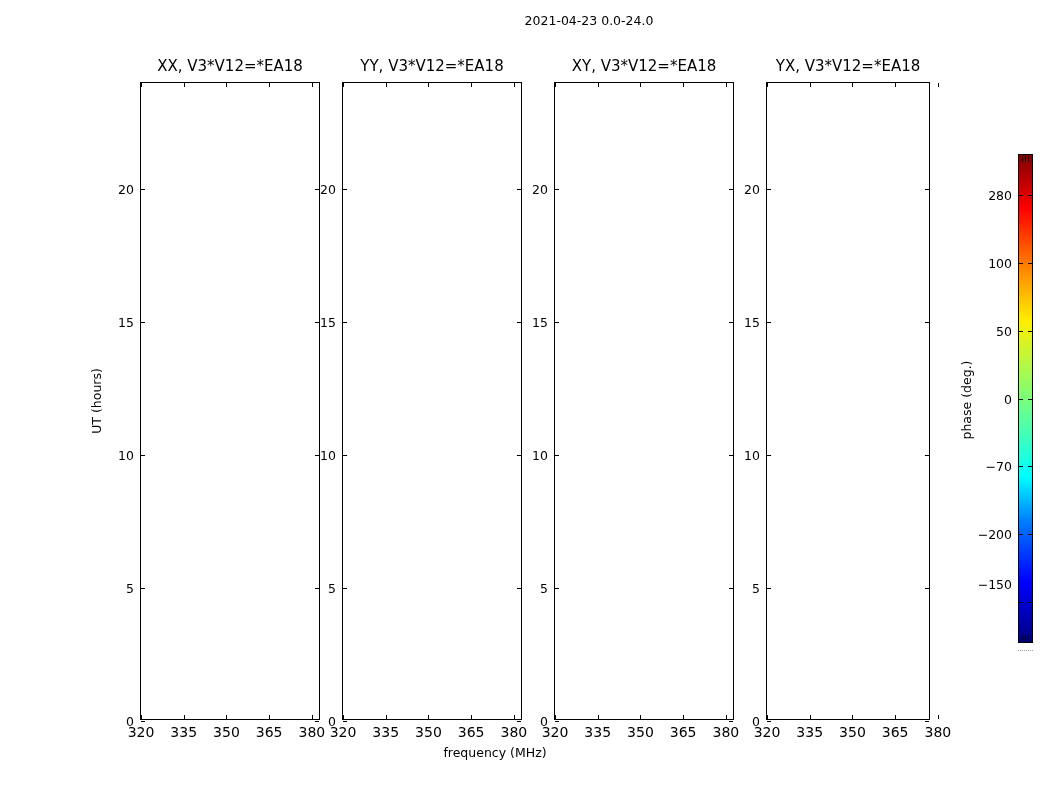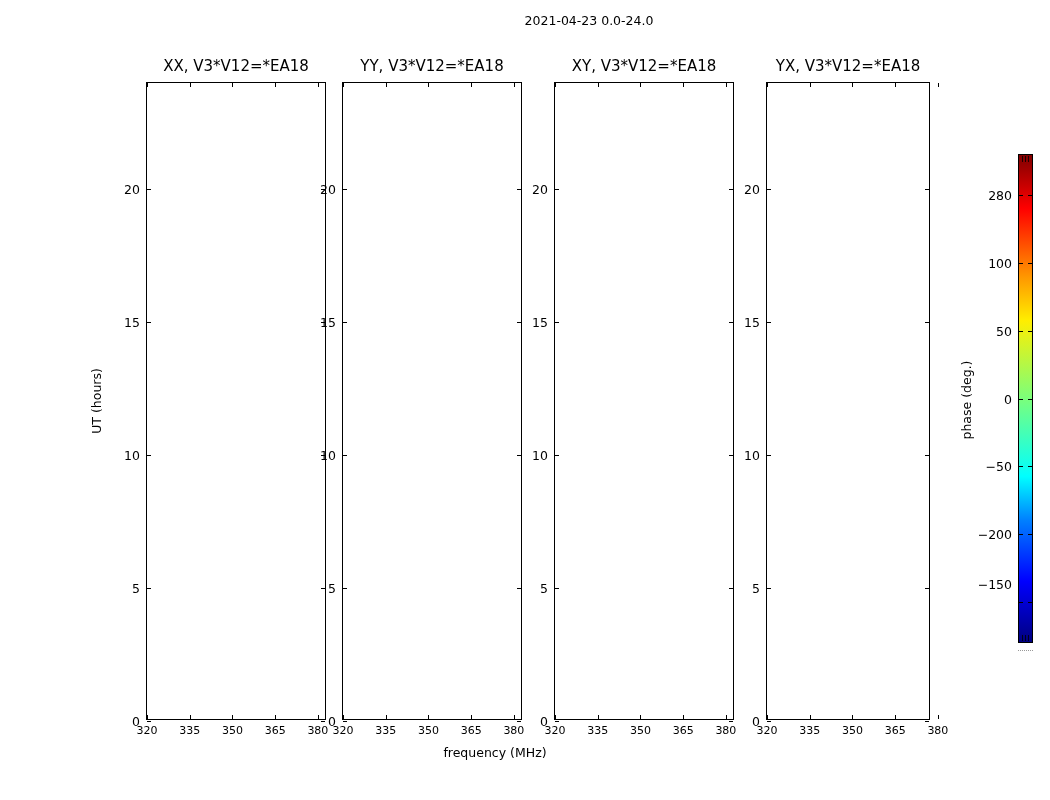--- a/index.html
+++ b/index.html
@@ -42,21 +42,21 @@
   }
   .tick { position: absolute; background: #000; }
   .x-tick-bottom { bottom: 0; width: 1px; height: 4px; }
   .x-tick-top    { top: 0;    width: 1px; height: 4px; }
   .y-tick-left   { left: 0;   width: 4px; height: 1px; }
   .y-tick-right  { right: 0;  width: 4px; height: 1px; }
   .xticklabel {
     position: absolute;
     top: calc(100% + 5px);
     transform: translateX(-50%);
-    font-size: 11px;
+    font-size: 14px;
     white-space: nowrap;
   }
   .yticklabel {
     position: absolute;
     left: -7px;
     transform: translate(-100%, -50%);
     font-size: 12.5px;
     white-space: nowrap;
   }
   .xlabel {
@@ -135,21 +135,21 @@
 </style>
 </head>
 <body>
 
 <div class="fig">
 
   <div class="suptitle">2021-04-23 0.0-24.0</div>
 
   <div class="ylabel">UT (hours)</div>
 
-  <div class="subplot" style="left: 146px; top: 82px; width: 180px; height: 638px; padding-left: 11px;">
+  <div class="subplot" style="left: 140px; top: 82px; width: 180px; height: 638px; padding-left: 11px;">
     <div class="sp-title">XX, V3*V12=*EA18</div>
   <div class="tick x-tick-bottom" style="left: 0px;"></div>
       <div class="tick x-tick-top" style="left: 0px;"></div>
       <div class="xticklabel" style="left: 0px;">320</div>
       <div class="tick x-tick-bottom" style="left: 42.7215px;"></div>
       <div class="tick x-tick-top" style="left: 42.7215px;"></div>
       <div class="xticklabel" style="left: 42.7215px;">335</div>
       <div class="tick x-tick-bottom" style="left: 85.443px;"></div>
       <div class="tick x-tick-top" style="left: 85.443px;"></div>
       <div class="xticklabel" style="left: 85.443px;">350</div>
@@ -290,21 +290,21 @@
       <div class="cb-tick-right" style="top: 108.667px;"></div>
       <div class="cbticklabel" style="top: 108.667px;">100</div>
       <div class="cb-tick-left" style="top: 176.583px;"></div>
       <div class="cb-tick-right" style="top: 176.583px;"></div>
       <div class="cbticklabel" style="top: 176.583px;">50</div>
       <div class="cb-tick-left" style="top: 244.5px;"></div>
       <div class="cb-tick-right" style="top: 244.5px;"></div>
       <div class="cbticklabel" style="top: 244.5px;">0</div>
       <div class="cb-tick-left" style="top: 312.417px;"></div>
       <div class="cb-tick-right" style="top: 312.417px;"></div>
-      <div class="cbticklabel" style="top: 312.417px;">−50</div>
+      <div class="cbticklabel" style="top: 312.417px;">−70</div>
       <div class="cb-tick-left" style="top: 380.333px;"></div>
       <div class="cb-tick-right" style="top: 380.333px;"></div>
       <div class="cbticklabel" style="top: 380.333px;">−200</div>
       <div class="cb-tick-left" style="top: 448.25px;"></div>
       <div class="cb-tick-right" style="top: 448.25px;"></div>
       <div class="cbticklabel" style="top: 430px;">−150</div>
     </div>
 
   <div class="cblabel">phase (deg.)</div>
 

